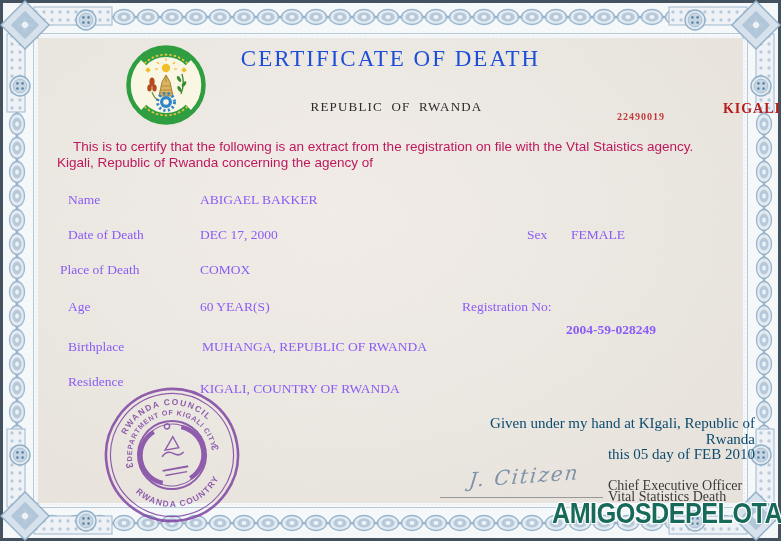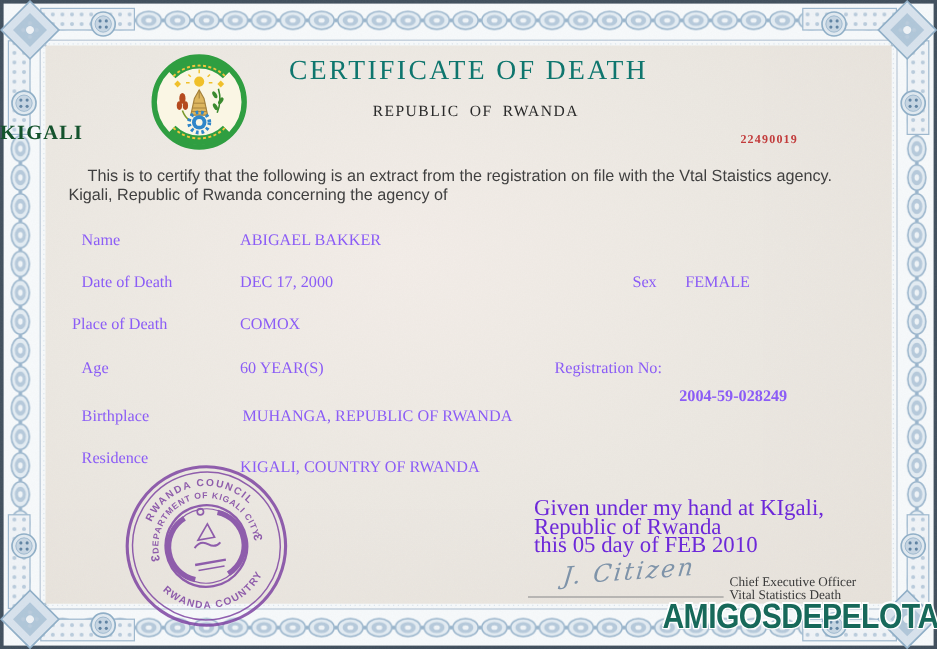--- a/index.html
+++ b/index.html
@@ -12,40 +12,40 @@
   .paper{
     position:absolute;left:38px;top:38px;right:38px;bottom:38px;z-index:1;
     background:
       radial-gradient(ellipse at 42% 38%, rgba(244,238,233,.9) 0%, rgba(236,232,226,.4) 55%, rgba(228,222,214,.55) 100%),
       #ece8e2;
   }
   .noise{position:absolute;left:0;top:0;z-index:2;opacity:.45;pointer-events:none;}
   .content{position:absolute;left:0;top:0;width:781px;height:541px;z-index:3;}
   .abs{position:absolute;}
 
-  .title{left:0;right:0;top:46px;text-align:center;font-size:23px;letter-spacing:2px;color:#0f766e;}
-  .country{left:0;right:0;top:85px;text-align:center;font-size:13px;letter-spacing:1.2px;word-spacing:4px;color:#2a2a2a;padding-left:12px;}
-  .city{left:0;right:0;top:101px;text-align:left;font-size:17px;font-weight:bold;letter-spacing:1px;color:#14532d;}
+  .title{left:0;right:0;top:46px;text-align:center;font-size:23px;letter-spacing:2px;color:#1d4ed8;}
+  .country{left:0;right:0;top:99px;text-align:center;font-size:13px;letter-spacing:1.2px;word-spacing:4px;color:#2a2a2a;padding-left:12px;}
+  .city{left:0;right:0;top:101px;text-align:right;font-size:14px;font-weight:bold;letter-spacing:1px;color:#b91c1c;}
   .serial{left:617px;top:111px;font-family:Liberation Serif, serif;font-weight:bold;font-size:10px;letter-spacing:1px;color:#c23b3b;}
 
-  .intro{left:57px;top:139px;width:690px;font-family:"Liberation Sans",sans-serif;font-size:13.5px;line-height:16px;color:#404040;}
+  .intro{left:57px;top:139px;width:690px;font-family:"Liberation Sans",sans-serif;font-size:13.5px;line-height:16px;color:#be185d;}
   .intro-line{white-space:nowrap;}
   .intro-line.first{padding-left:16px;}
 
   .flabel,.fvalue{font-size:13.5px;color:#8b5cf6;white-space:nowrap;}
   .fvalue.bold{font-weight:bold;margin-top:23px;}
 
-  .given{left:445px;top:416px;width:310px;font-size:19px;line-height:15.5px;color:#6d28d9;}
+  .given{left:445px;top:416px;width:310px;font-size:15px;line-height:15.5px;color:#0c4a6e;text-align:right;}
   .sig-script{
     left:468px;top:468px;font-family:"DejaVu Serif",serif;font-style:italic;
     font-size:20px;letter-spacing:2px;color:#7e93a9;
     transform:rotate(-4deg) skewX(-10deg);transform-origin:left bottom;z-index:4;
   }
   .sig-line{left:440px;top:497px;width:163px;border-top:1.2px solid #979797;}
-  .officer{left:608px;top:480px;font-size:11px;line-height:11px;color:#3a3a3a;}
+  .officer{left:608px;top:480px;font-size:14px;line-height:11px;color:#3a3a3a;}
 
   .stamp{left:102px;top:385px;z-index:5;}
   .emblem{left:123px;top:42px;z-index:4;}
 
   .watermark{
     left:552px;top:497px;z-index:6;
     font-family:"Liberation Sans",sans-serif;font-weight:bold;font-size:27px;
     letter-spacing:-.5px;white-space:nowrap;
     transform:scale(.93,1.08);transform-origin:left top;
     text-shadow:-1px -1px 0 #fff,1px -1px 0 #fff,-1px 1px 0 #fff,1px 1px 0 #fff,0 0 2px #fff;

